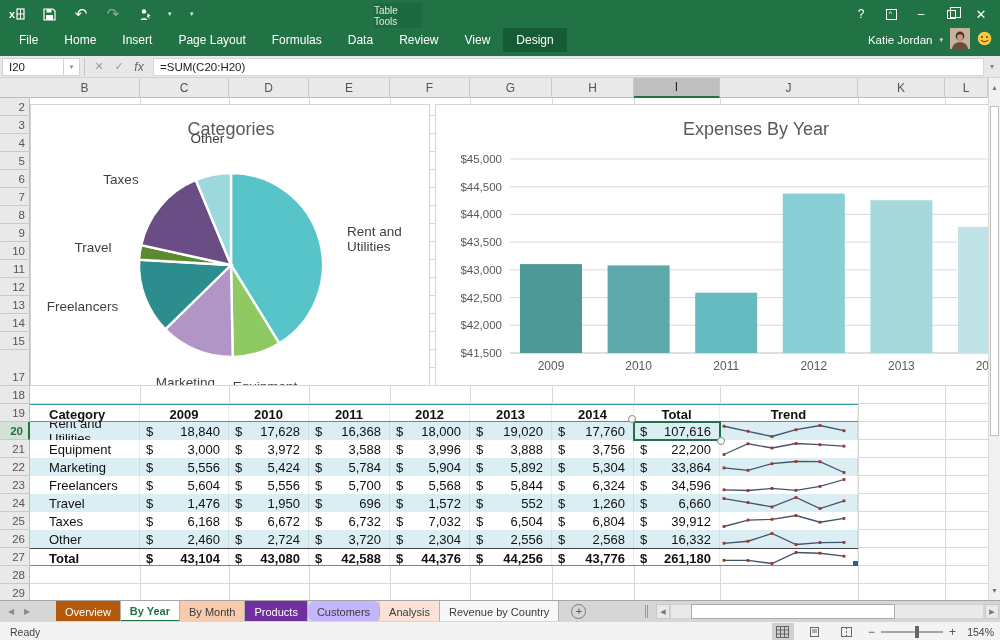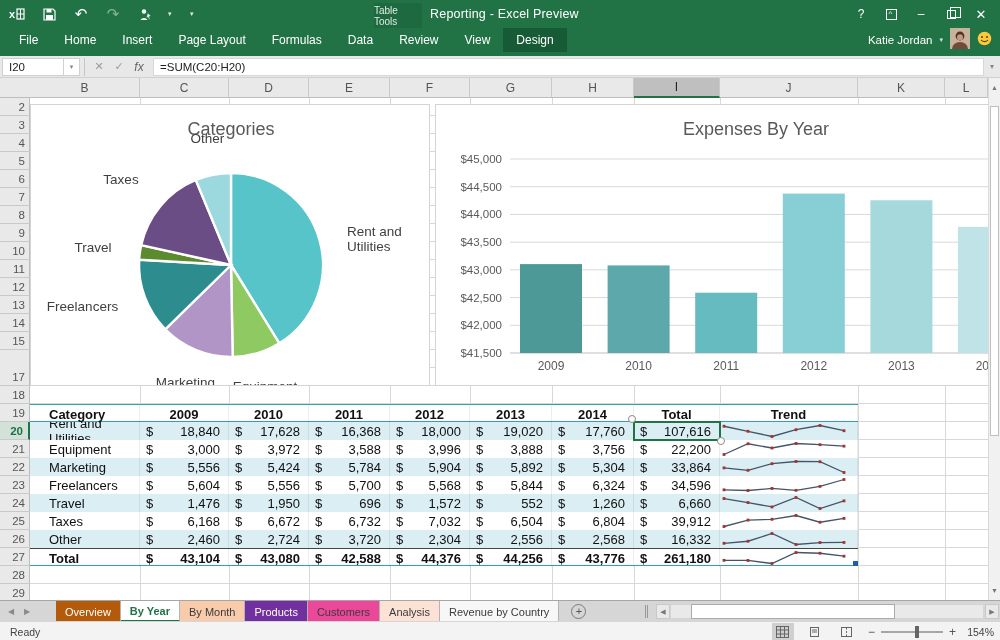--- a/index.html
+++ b/index.html
@@ -140,21 +140,20 @@
         <svg width="13" height="13" viewBox="0 0 13 13">
             <circle cx="5" cy="3.5" r="2.2" fill="#fff"></circle>
             <path d="M1.5 12 a4 4 0 0 1 7 0 z" fill="#fff"></path>
             <path d="M8.5 5 l3.5 3 -2 .5 1 2.5 -1 .5 -1-2.5 -1.5 1.5 z" fill="#fff" stroke="#217346" stroke-width=".5"></path>
           </svg>
       </span>
       <span class="caret">▾</span>
       <span class="caret">▾</span>
     </div>
     <div class="tabletools">Table Tools</div>
-    <div class="wintitle">Reporting - Excel Preview</div>
     <div class="winctrls">
       <span class="wbtn">?</span>
       <span class="wbtn">
           <span class="ribbondisp-glyph"></span>
         </span>
       <span class="wbtn">–</span>
       <span class="wbtn">
           <span class="restore-glyph"></span>
         </span>
       <span class="wbtn" style="font-size:13px;">✕</span>
@@ -681,21 +680,21 @@
   </div>
 
   <div class="sheetbar">
     <span class="tabnav" style="left:8px;">◀</span>
     <span class="tabnav" style="left:24px;">▶</span>
     <div class="tabs" id="sheet-tabs">
         <div class="stab" style="background: rgb(179, 90, 11); color: rgb(255, 255, 255);">Overview</div>
         <div class="stab active">By Year</div>
         <div class="stab" style="background: rgb(247, 203, 172); color: rgb(59, 59, 59);">By Month</div>
         <div class="stab" style="background: rgb(112, 48, 160); color: rgb(255, 255, 255);">Products</div>
-        <div class="stab" style="background: #ec4899; color: rgb(59, 59, 59);">Customers</div>
+        <div class="stab" style="background: #c4b5fd; color: rgb(59, 59, 59); border-radius: 8px;">Customers</div>
         <div class="stab" style="background: rgb(251, 226, 213); color: rgb(59, 59, 59);">Analysis</div>
         <div class="stab" style="background: rgb(247, 247, 247); color: rgb(59, 59, 59);">Revenue by Country</div>
         <div class="addsheet">+</div>
       </div>
     <div class="hscroll">
       <span class="hsplit" style="right:352px;"></span>
       <span class="harrow" style="right:330px;">◀</span>
       <div class="htrack" style="right:16px; width:314px;"></div>
       <div class="hthumb" style="right:105px; width:204px;"></div>
       <span class="harrow" style="right:1px;">▶</span>

